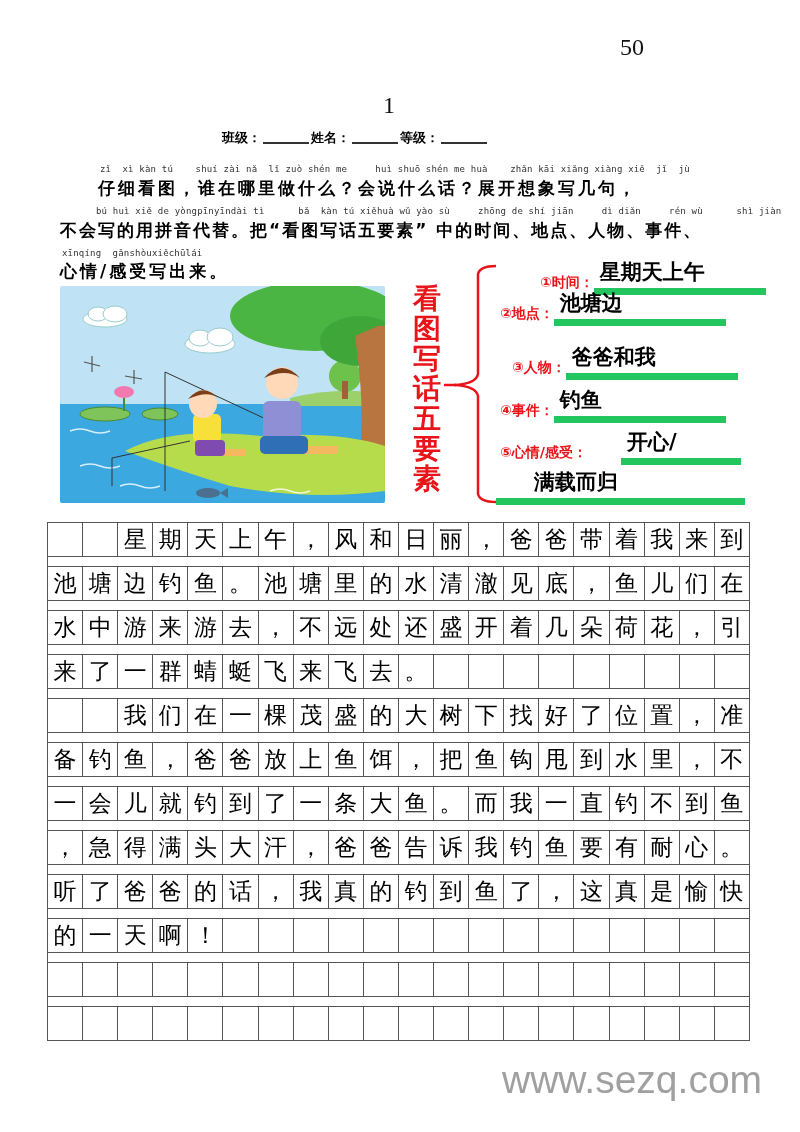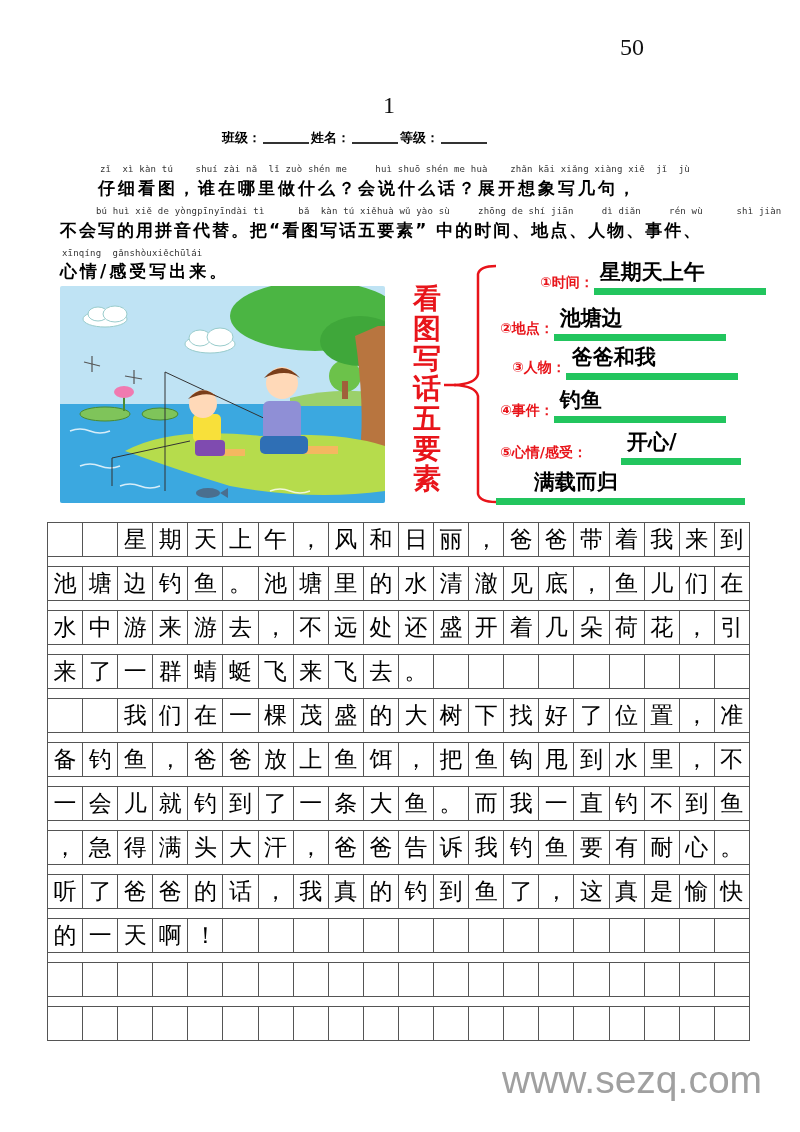--- a/index.html
+++ b/index.html
@@ -133,21 +133,21 @@
     <line x1="4" y1="123" x2="16" y2="123" stroke="#e8141a" stroke-width="2.5"></line>
   </svg>
 </div>
 
 <div class="elem-row" style="left:500px; top:258px;margin-left:40px;">
   <span class="elem-label">①时间：</span>
   <div class="elem-line" style="width:172px;">
     <span class="elem-val">星期天上午</span>
   </div>
 </div>
-<div class="elem-row" style="left:500px; top:304px;">
+<div class="elem-row" style="left:500px; top:289px;">
   <span class="elem-label">②地点：</span>
   <div class="elem-line" style="width:172px;">
     <span class="elem-val">池塘边</span>
   </div>
 </div>
 <div class="elem-row" style="left:500px; top:343px;margin-left:12px;">
   <span class="elem-label">③人物：</span>
   <div class="elem-line" style="width:172px;">
     <span class="elem-val">爸爸和我</span>
   </div>

